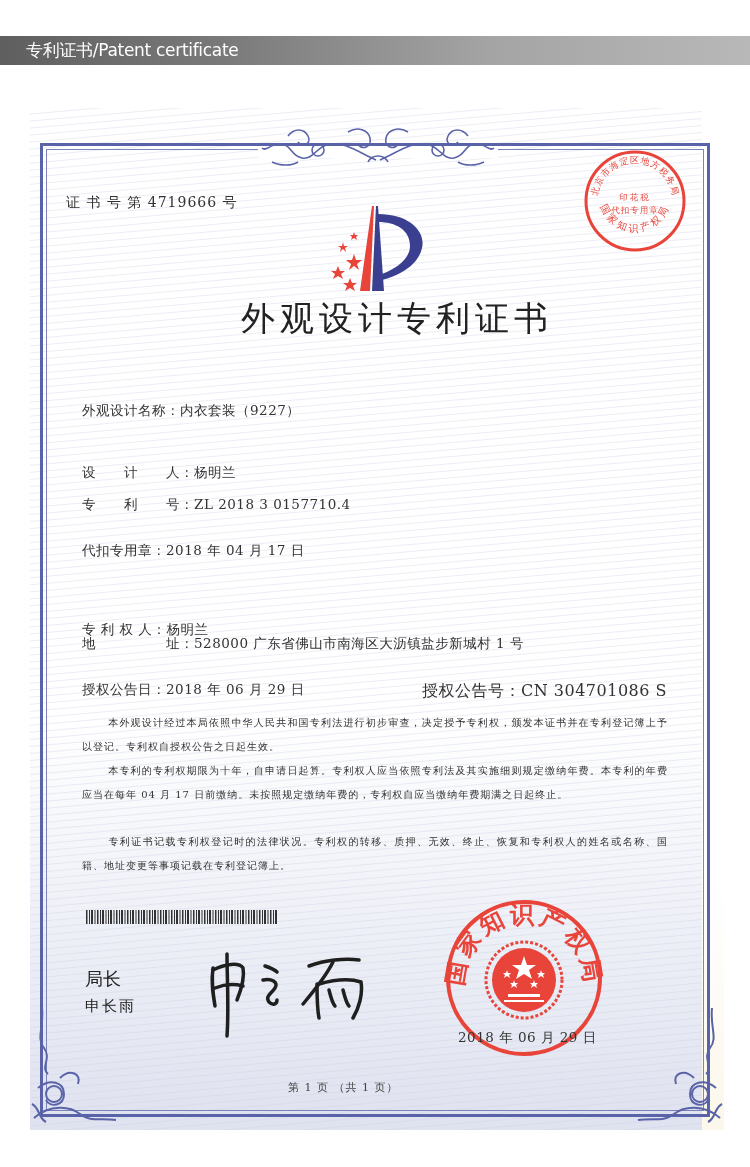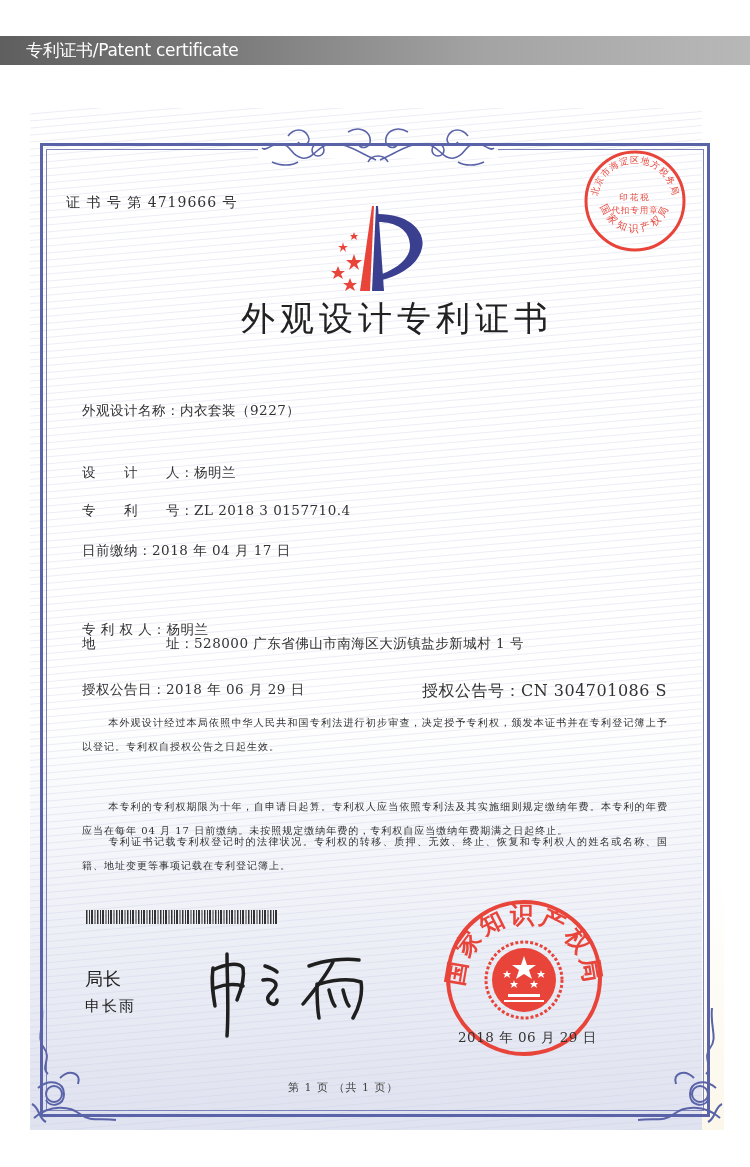--- a/index.html
+++ b/index.html
@@ -158,43 +158,43 @@
   </div>
 
   <div class="main-title">外观设计专利证书</div>
 
   <div class="field" style="top:294px;">
     <span class="lbl">外观设计名称：</span><span>内衣套装（9227）</span>
   </div>
   <div class="field" style="top:356px;">
     <span class="lbl">设　　计　　人：</span><span>杨明兰</span>
   </div>
-  <div class="field" style="top:388px;margin-top:6px;">
+  <div class="field" style="top:388px;">
     <span class="lbl">专　　利　　号：</span><span>ZL 2018 3 0157710.4</span>
   </div>
   <div class="field" style="top:434px;">
-    <span class="lbl">日前缴纳：</span><span>2018 年 04 月 17 日</span>
+    <span class="lbl">代扣专用章：</span><span>2018 年 04 月 17 日</span>
   </div>
   <div class="field" style="top:481px;margin-top:32px;">
     <span class="lbl">专 利 权 人：</span><span>杨明兰</span>
   </div>
   <div class="field" style="top:527px;">
     <span class="lbl">地　　　　　址：</span><span>528000 广东省佛山市南海区大沥镇盐步新城村 1 号</span>
   </div>
   <div class="field" style="top:573px;">
     <span class="lbl">授权公告日：</span><span>2018 年 06 月 29 日</span>
   </div>
   <div class="field-right" style="top:573px;">
     <span>授权公告号：</span><span>CN 304701086 S</span>
   </div>
 
   <div class="para" style="top:603px;">
     <span class="indent"></span><span>本外观设计经过本局依照中华人民共和国专利法进行初步审查，决定授予专利权，颁发本证书并在专利登记簿上予以登记。专利权自授权公告之日起生效。</span>
   </div>
-  <div class="para" style="top:651px;margin-top:36px;">
+  <div class="para" style="top:651px;">
     <span class="indent"></span><span>本专利的专利权期限为十年，自申请日起算。专利权人应当依照专利法及其实施细则规定缴纳年费。本专利的年费应当在每年 04 月 17 日前缴纳。未按照规定缴纳年费的，专利权自应当缴纳年费期满之日起终止。</span>
   </div>
   <div class="para" style="top:722px;">
     <span class="indent"></span><span>专利证书记载专利权登记时的法律状况。专利权的转移、质押、无效、终止、恢复和专利权人的姓名或名称、国籍、地址变更等事项记载在专利登记簿上。</span>
   </div>
 
   <svg class="barcode" viewBox="0 0 192 14" preserveAspectRatio="none">
     <g fill="#333">
       <rect x="0" y="0" width="1.5" height="14"></rect>
         <rect x="3" y="0" width="1" height="14"></rect>

